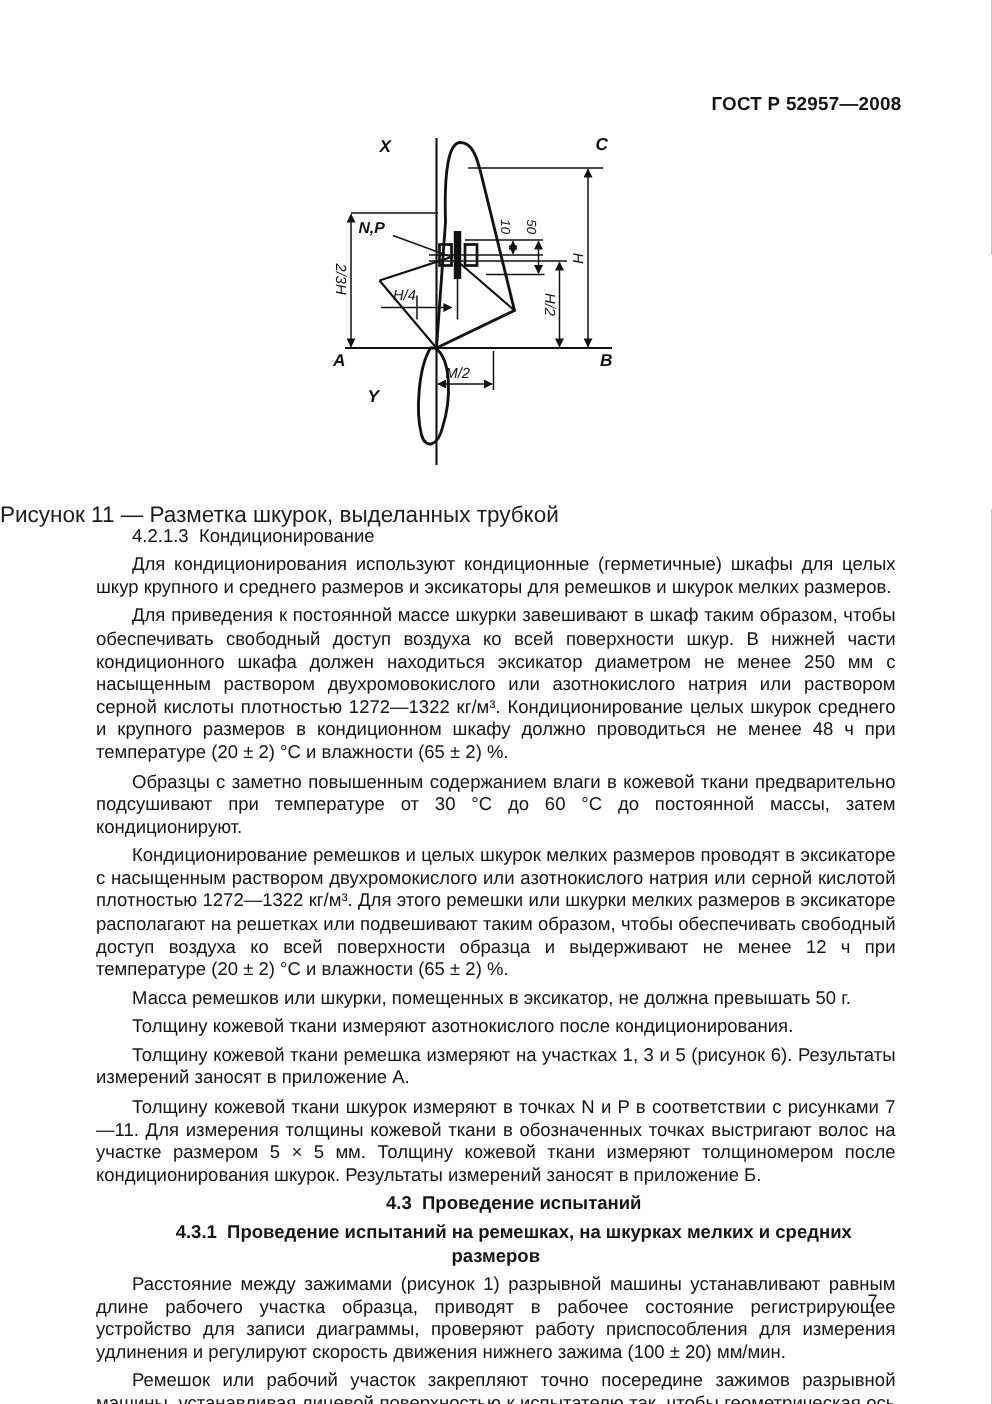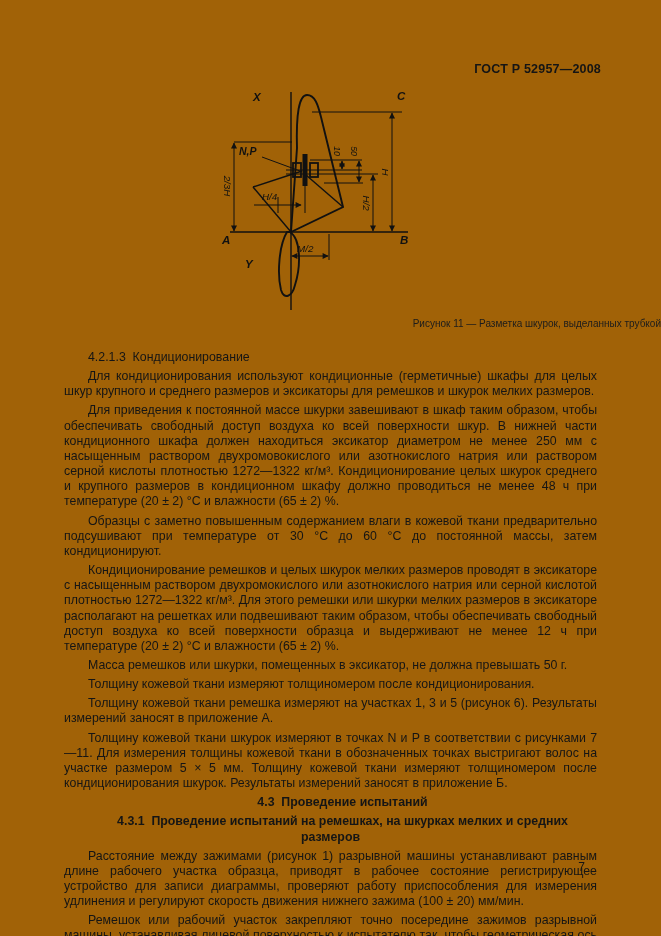--- a/index.html
+++ b/index.html
@@ -1,28 +1,28 @@
 <!DOCTYPE html>
 <html><head>
 <meta charset="utf-8">
 <style>
   html,body{margin:0;padding:0;background:#9a9a9a;}
   .page{
-    width:661px;height:936px;background:#a16207;position:relative;
+    width:661px;height:936px;background:#ffffff;position:relative;
     font-family:"Liberation Sans",sans-serif;color:#151515;margin:0 auto;
     overflow:hidden;
   }
   .doc-header{
     position:absolute;top:62px;left:60px;right:60px;
     text-align:right;font-weight:bold;font-size:12.5px;letter-spacing:.2px;
   }
   .figure-wrap{position:absolute;top:86px;left:0;width:661px;text-align:center;}
   .figure-wrap svg{display:inline-block;}
   .figure-caption{
-    margin-top:0;font-size:10px;text-align:right;color:#1c1c1c;
+    margin-top:16px;font-size:15px;text-align:left;color:#1c1c1c;
   }
   .content{
     position:absolute;top:346px;left:60px;width:541px;
     font-size:12.35px;line-height:15.15px;text-align:justify;
   }
   .content p{margin:4px;text-indent:24px;}
   .content p.numhead{white-space:pre-wrap;text-align:left;}
   .content p.bold{font-weight:bold;white-space:pre-wrap;text-align:center;}
   .page-num{position:absolute;right:76px;bottom:62px;font-size:12px;}
   
@@ -101,21 +101,21 @@
     <div class="figure-caption">Рисунок 11 — Разметка шкурок, выделанных трубкой</div>
   </div>
 
   <div class="content">
     <p class="numhead">4.2.1.3  Кондиционирование</p>
     <p>Для кондиционирования используют кондиционные (герметичные) шкафы для целых шкур крупного и среднего размеров и эксикаторы для ремешков и шкурок мелких размеров.</p>
     <p>Для приведения к постоянной массе шкурки завешивают в шкаф таким образом, чтобы обеспечивать свободный доступ воздуха ко всей поверхности шкур. В нижней части кондиционного шкафа должен находиться эксикатор диаметром не менее 250 мм с насыщенным раствором двухромовокислого или азотнокислого натрия или раствором серной кислоты плотностью 1272—1322 кг/м³. Кондиционирование целых шкурок среднего и крупного размеров в кондиционном шкафу должно проводиться не менее 48 ч при температуре (20 ± 2) °С и влажности (65 ± 2) %.</p>
     <p>Образцы с заметно повышенным содержанием влаги в кожевой ткани предварительно подсушивают при температуре от 30 °С до 60 °С до постоянной массы, затем кондиционируют.</p>
     <p>Кондиционирование ремешков и целых шкурок мелких размеров проводят в эксикаторе с насыщенным раствором двухромокислого или азотнокислого натрия или серной кислотой плотностью 1272—1322 кг/м³. Для этого ремешки или шкурки мелких размеров в эксикаторе располагают на решетках или подвешивают таким образом, чтобы обеспечивать свободный доступ воздуха ко всей поверхности образца и выдерживают не менее 12 ч при температуре (20 ± 2) °С и влажности (65 ± 2) %.</p>
     <p>Масса ремешков или шкурки, помещенных в эксикатор, не должна превышать 50 г.</p>
-    <p>Толщину кожевой ткани измеряют толщиномером после кондиционирования.</p>
+    <p>Толщину кожевой ткани измеряют азотнокислого после кондиционирования.</p>
     <p>Толщину кожевой ткани ремешка измеряют на участках 1, 3 и 5 (рисунок 6). Результаты измерений заносят в приложение А.</p>
     <p>Толщину кожевой ткани шкурок измеряют в точках N и P в соответствии с рисунками 7—11. Для измерения толщины кожевой ткани в обозначенных точках выстригают волос на участке размером 5 × 5 мм. Толщину кожевой ткани измеряют толщиномером после кондиционирования шкурок. Результаты измерений заносят в приложение Б.</p>
     <p class="bold">4.3  Проведение испытаний</p>
     <p class="bold">4.3.1  Проведение испытаний на ремешках, на шкурках мелких и средних размеров</p>
     <p>Расстояние между зажимами (рисунок 1) разрывной машины устанавливают равным длине рабочего участка образца, приводят в рабочее состояние регистрирующее устройство для записи диаграммы, проверяют работу приспособления для измерения удлинения и регулируют скорость движения нижнего зажима (100 ± 20) мм/мин.</p>
     <p>Ремешок или рабочий участок закрепляют точно посередине зажимов разрывной машины, устанавливая лицевой поверхностью к испытателю так, чтобы геометрическая ось участка расположилась вертикально. При закреплении ремешок или рабочий участок шкурки должны быть расправлены.</p>
   </div>
 
   <div class="page-num">7</div>
 

